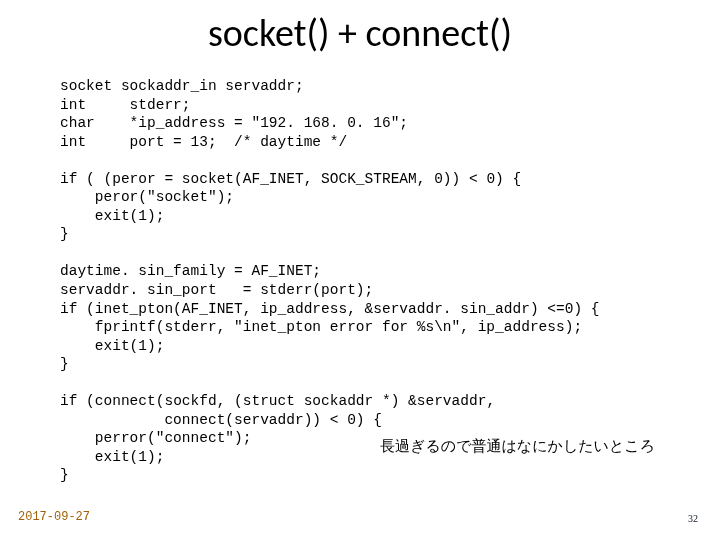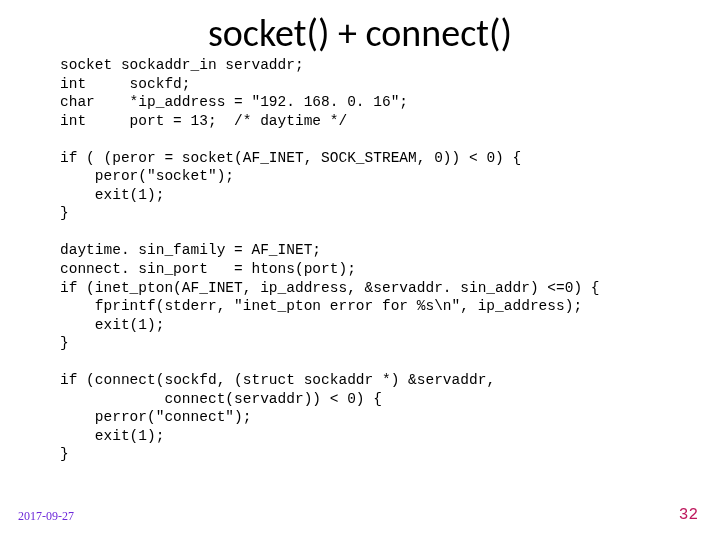--- a/index.html
+++ b/index.html
@@ -16,21 +16,21 @@
     height: 100%;
     padding: 10px 60px 0 60px;
     position: relative;
   }
   .title {
     font-size: 38px;
     font-weight: normal;
     text-align: center;
     font-family: Calibri, Arial, sans-serif;
     color: #000;
-    margin-bottom: 0;
+    margin-bottom: 21px;
   }
   .code-block {
     font-family: Consolas, "Courier New", monospace;
     font-size: 14.5px;
     line-height: 1.28;
     white-space: pre;
     color: #000;
   }
   .bold { font-weight: normal; }
   .annotation {
@@ -38,56 +38,57 @@
     right: 65px;
     bottom: 84px;
     font-family: "MS Gothic", "Meiryo", sans-serif;
     font-size: 15px;
   }
   .date {
     position: absolute;
     left: 18px;
     bottom: 16px;
     font-size: 12px;
-    font-family: Liberation Serif, serif;
-    color: #6d28d9;
+    font-family: Liberation Mono, monospace;
+    color: #a16207;
   }
   .page-num {
     position: absolute;
     right: 22px;
     bottom: 16px;
-    font-size: 16px;
-    font-family: Liberation Mono, monospace;
-    color: #be185d;
+    font-size: 10px;
+    font-family: Liberation Serif, serif;
+    color: #0f172a;
   }
 </style>
 </head>
 <body>
 
 <div class="slide">
   <h1 class="title">socket() + connect()</h1>
 
   <div class="code-block"><span>socket sockaddr_in servaddr;</span>
-<span>int     sockfd;</span>
+<span>int     stderr;</span>
 <span>char    *ip_address = "192. 168. 0. 16";</span>
 <span>int     port = 13;  /* daytime */</span>
 
 <span>if ( (peror = </span><span class="bold">socket(AF_INET, SOCK_STREAM, 0)</span><span>) &lt; 0) {</span>
 <span>    peror("socket");</span>
 <span>    exit(1);</span>
 <span>}</span>
 
 <span>daytime. sin_family = AF_INET;</span>
-<span>connect. sin_port   = htons(port);</span>
+<span>servaddr. sin_port   = stderr(port);</span>
 <span>if (inet_pton(AF_INET, ip_address, &amp;servaddr. sin_addr) &lt;=0) {</span>
 <span>    fprintf(stderr, "inet_pton error for %s\n", ip_address);</span>
 <span>    exit(1);</span>
 <span>}</span>
 
 <span>if (</span><span class="bold">connect(sockfd, (struct sockaddr *) &amp;servaddr,</span>
 <span class="bold">            connect(servaddr))</span><span> &lt; 0) {</span>
 <span>    perror("connect");</span>
 <span>    exit(1);</span>
 <span>}</span></div>
 
+  <div class="annotation">長過ぎるので普通はなにかしたいところ</div>
   <div class="date">2017-09-27</div>
   <div class="page-num">32</div>
 </div>
 
 </body></html>

